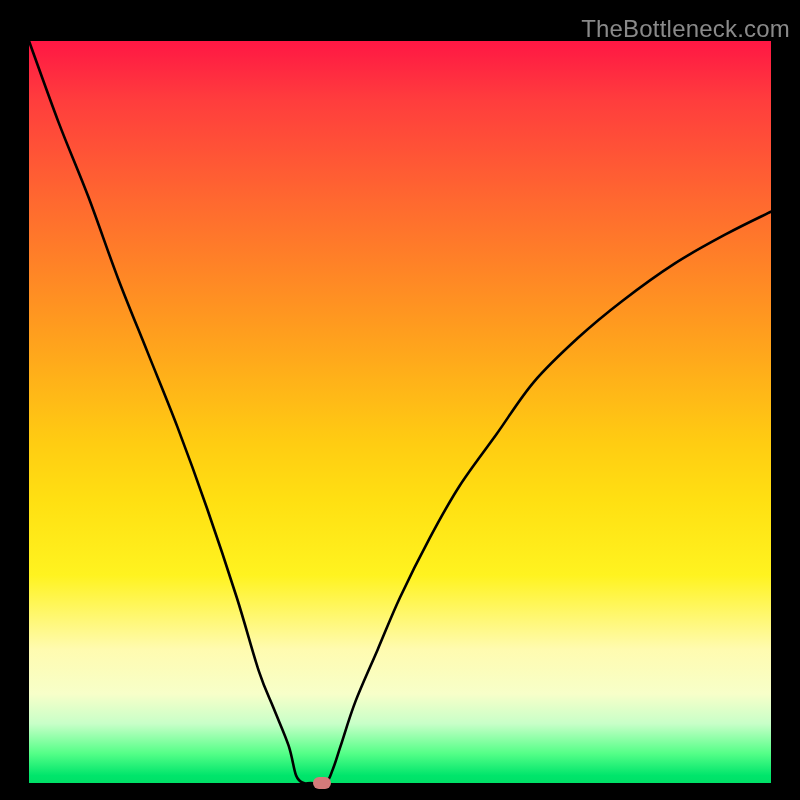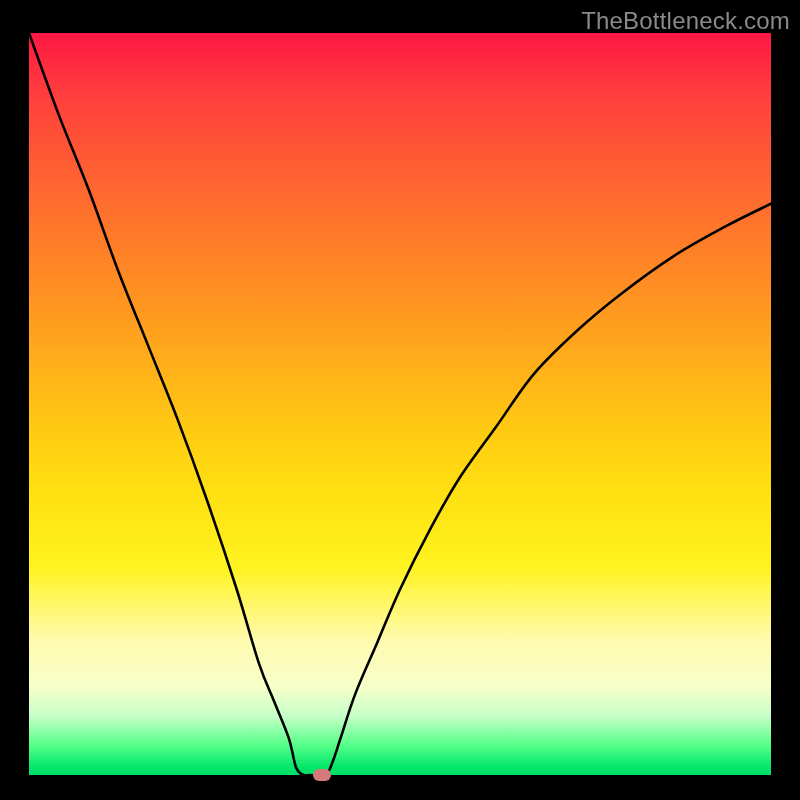--- a/index.html
+++ b/index.html
@@ -7,21 +7,21 @@
     padding: 0;
     width: 800px;
     height: 800px;
     background: #000;
     overflow: hidden;
     font-family: Arial, Helvetica, sans-serif;
   }
   .frame {
     position: absolute;
     left: 0;
-    top: 4px;
+    top: 12px;
     width: 800px;
     height: 604px;
     background: #000;
   }
   .plot-area {
     position: absolute;
     left: 29px;
     top: 29px;
     width: 742px;
     height: 742px;

